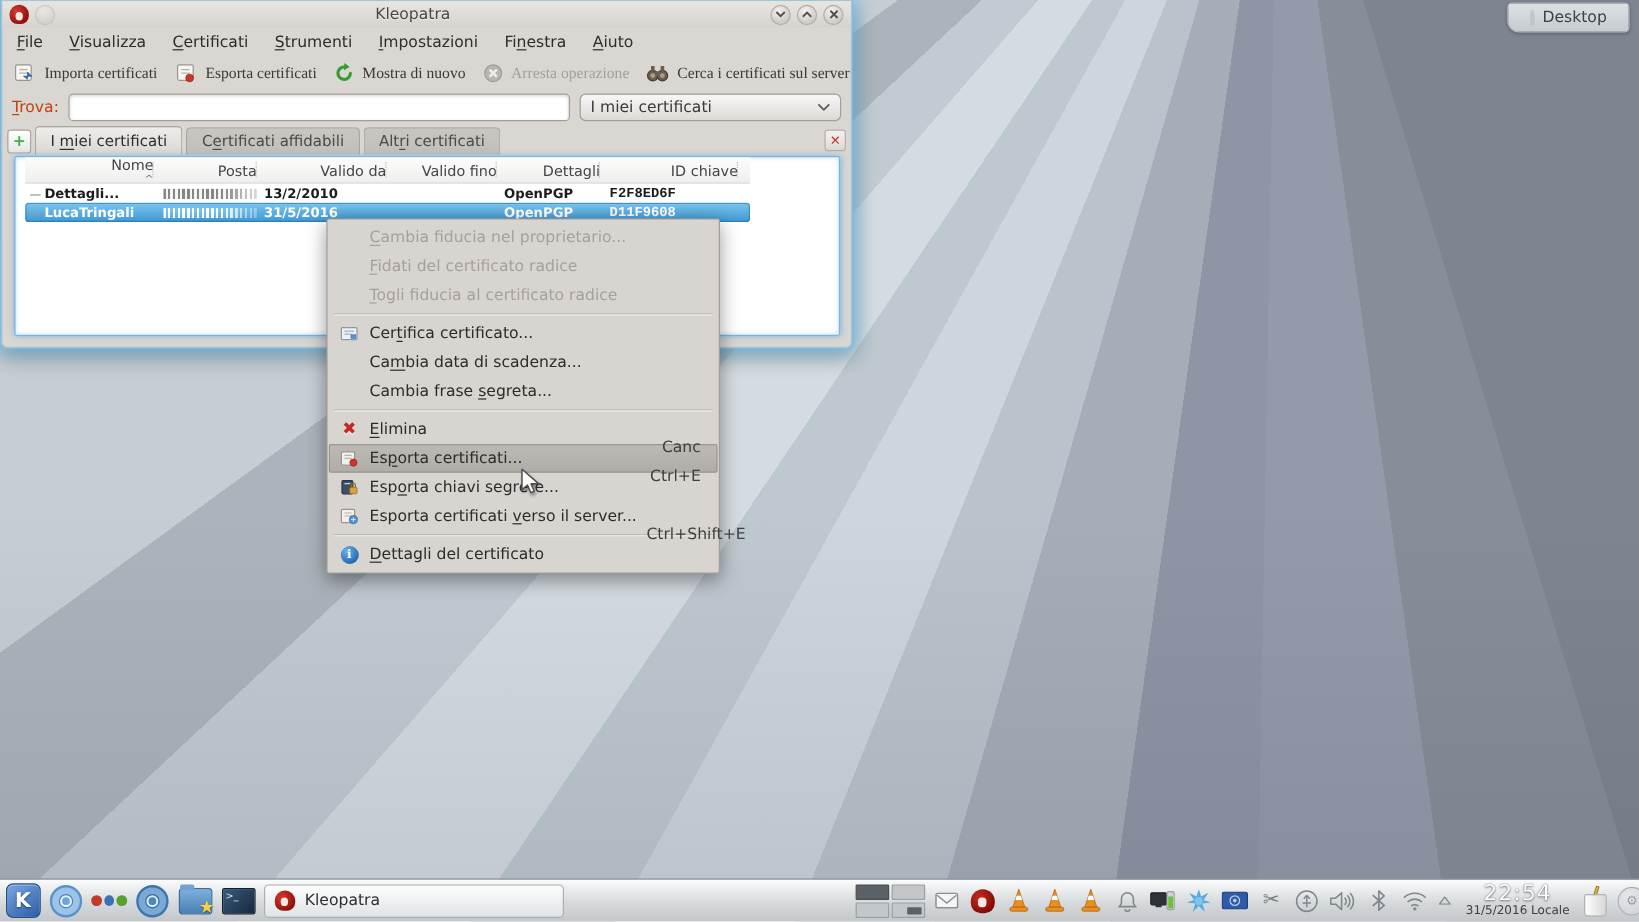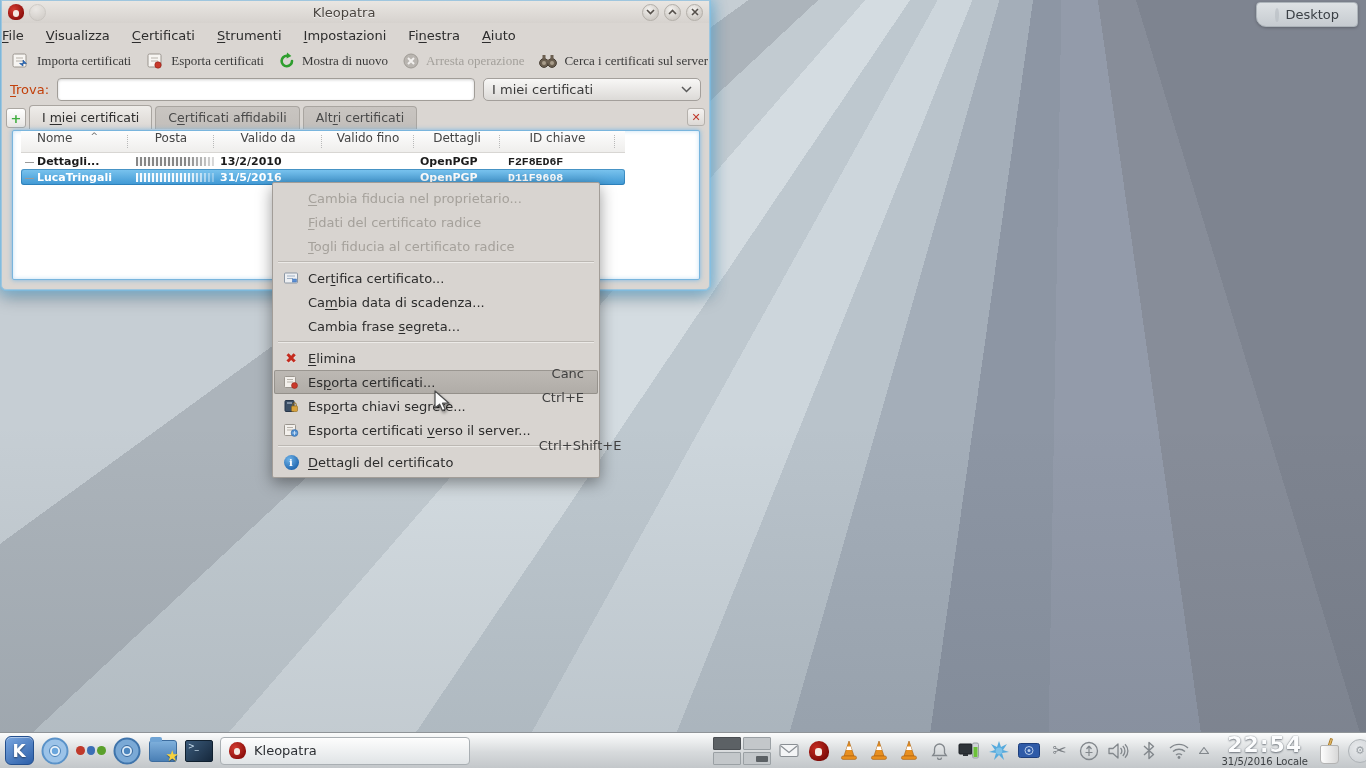--- a/index.html
+++ b/index.html
@@ -35,21 +35,21 @@
   .win-ico { width:16px; height:16px; border-radius:50% 50% 42% 42%;
     background:radial-gradient(circle at 35% 35%, #d33b30, #8d0f0c 75%); position:relative; }
   .win-ico::after { content:""; position:absolute; left:5px; top:6px; width:6px; height:7px;
     background:#f4e9e2; border-radius:3px; }
   .tb-btn { width:17px; height:17px; border-radius:50%;
     background:radial-gradient(circle at 40% 30%, #f4f2ef, #cfcbc6 70%);
     border:1px solid #b3afa9; display:flex; align-items:center; justify-content:center; color:#55504b; }
   .tb-btn.pale { opacity:.45; }
   .tb-btn svg { display:block; }
 
-  .menubar { height:24px; display:flex; align-items:center; gap:22px; padding:0 0; color:#2d2d2d; }
+  .menubar { height:24px; display:flex; align-items:center; gap:22px; padding:0 12px; color:#2d2d2d; }
   .menubar > div { cursor:default; }
 
   .toolbar { height:27px; display:flex; align-items:center; padding:0 4px;font-family:Liberation Serif, serif; }
   .tbtn { display:flex; align-items:center; gap:6px; padding:2px 9px 2px 5px; border-radius:3px; white-space:nowrap; }
   .tbtn.disabled { color:#a3a09b; }
   .tbtn svg { display:block; }
 
   .findrow { height:30px; display:flex; align-items:center; gap:8px; padding:0 8px; }
   .findrow label { color:#c2410c; }
   .find-input { flex:1; height:23px; border:1px solid #a19d98; border-radius:4px; background:#fff;
@@ -71,21 +71,21 @@
     background:linear-gradient(#f4f2f0,#ddd9d5); color:#c0392b; font-weight:bold; font-size:11px;
     display:flex; align-items:center; justify-content:center; }
 
   .listframe { position:absolute; left:10px; top:129px; width:688px; height:150px; background:#fff;
     border:1px solid #79b5dd; border-radius:2px;
     box-shadow:0 0 5px rgba(110,180,230,.9), inset 0 0 4px rgba(120,185,235,.45); overflow:hidden; }
   .thead { display:grid; grid-template-columns:107px 86px 108px 92px 86px 115px; align-items:center;
     height:22px; margin-left:8px; width:604px;
     background:linear-gradient(#fdfdfd,#efeeec); border-bottom:1px solid #d8d6d3;
     font-size:12px; color:#454545; }
-  .th { position:relative; text-align:center; height:100%; display:flex; align-items:flex-start; justify-content:center; }
+  .th { position:relative; text-align:center; height:100%; display:flex; align-items:flex-end; justify-content:center;flex-direction:column; }
   .th::after { content:""; position:absolute; right:0; top:4px; height:13px; border-right:1px dotted #b9b9b9; }
   .th.nome { justify-content:flex-start; padding-left:16px; }
   .sort-arrow { margin-left:18px; color:#6b6b6b; font-size:9px; transform:scaleY(.9); }
 
   .trow { position:relative; display:grid; grid-template-columns:107px 86px 108px 92px 86px 115px;
     align-items:center; height:16px; margin-left:8px; width:604px;
     font-size:11px; font-weight:bold; color:#1c1c1c; }
   .trow .cell { padding-left:6px; white-space:nowrap; overflow:hidden; }
   .trow .cell.name { padding-left:16px; position:relative; }
   .trow .cell.name::before { content:""; position:absolute; left:4px; top:7px; width:9px; border-top:1px solid #9a9a9a; }
@@ -151,21 +151,21 @@
   .pager .vd .miniwin { position:absolute; right:2px; bottom:2px; width:12px; height:6px; background:#5c6165; border-radius:1px; }
 
   .tray { width:24px; height:24px; display:flex; align-items:center; justify-content:center; flex:none; }
   .tray svg { display:block; }
   .tray-kleo { width:20px; height:20px; border-radius:50% 50% 42% 42%;
     background:radial-gradient(circle at 35% 35%, #c52b20, #7d0b08 75%); position:relative; }
   .tray-kleo::after { content:""; position:absolute; left:6px; top:7px; width:7px; height:8px; background:#f4e9e2; border-radius:3px; }
   .glyph { color:#787d82; font-size:17px; line-height:1; }
 
   .clockbox { text-align:center; line-height:1; margin:0 4px; }
-  .clock-time { font-size:22px; font-weight:bold; color:#fbfcfd; letter-spacing:1px;
+  .clock-time { font-size:18px; font-weight:normal; color:#fbfcfd; letter-spacing:1px;
     text-shadow:0 1px 2px rgba(40,50,60,.55), 0 0 1px rgba(60,70,80,.8); }
   .clock-date { font-size:10px; color:#3c4043; margin-top:1px; }
 
   .cup { position:relative; width:24px; height:26px; }
   .cup .cupbody { position:absolute; left:2px; bottom:0; width:19px; height:19px;
     background:linear-gradient(90deg,#fdfdfd,#d8d8d8); border:1px solid #b3b3b3; border-radius:2px 2px 4px 4px; }
   .cup .pencil { position:absolute; left:10px; top:0px; width:3px; height:14px; background:linear-gradient(#f2c35a,#d99c2f);
     border:1px solid #a9781f; transform:rotate(18deg); border-radius:1px; }
   .cashew { width:24px; height:24px; border-radius:50%; border:1px solid #aeb3b7;
     background:radial-gradient(circle at 40% 35%, #e8eaec, #c8ccd0); display:flex; align-items:center; justify-content:center;

